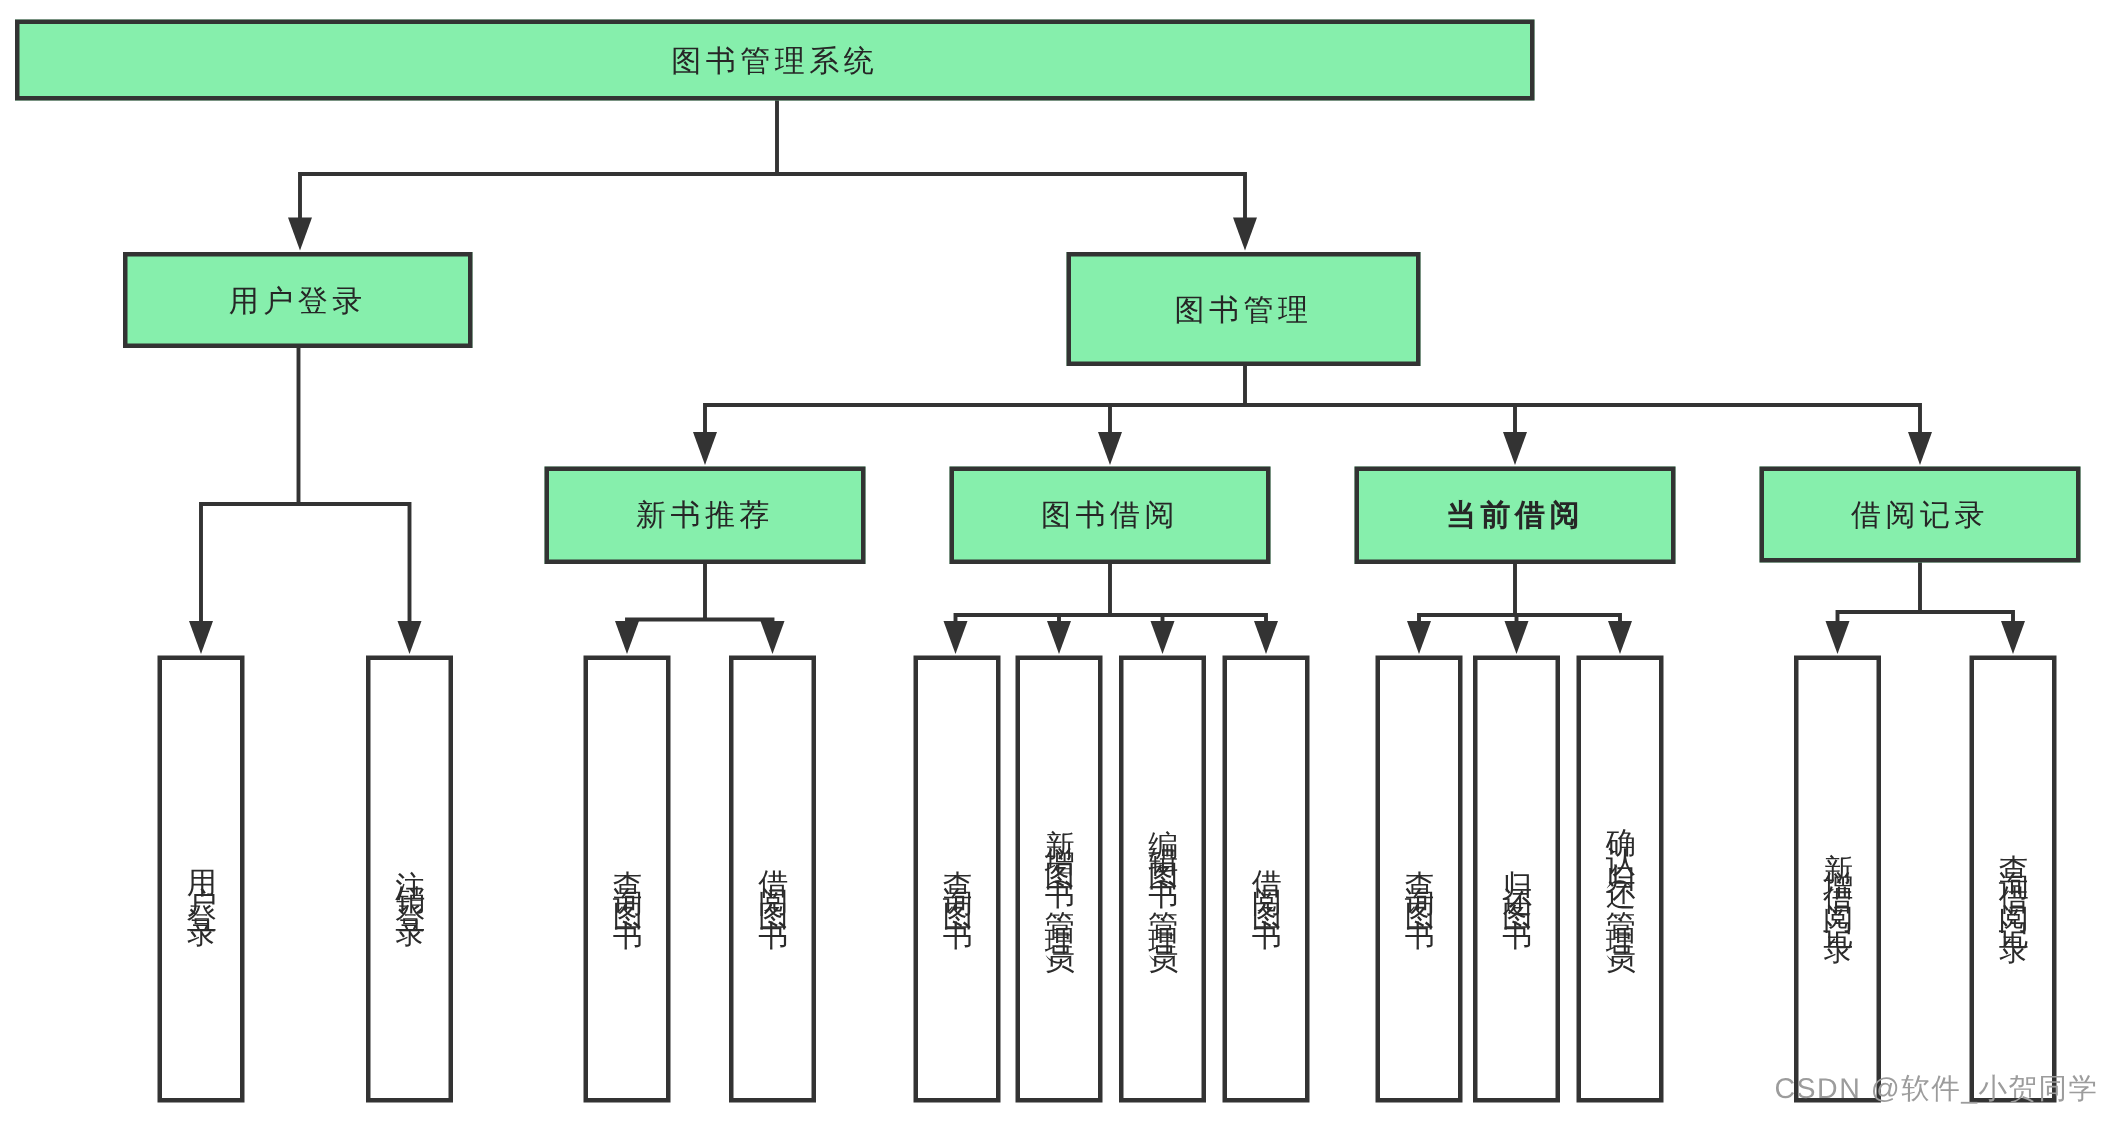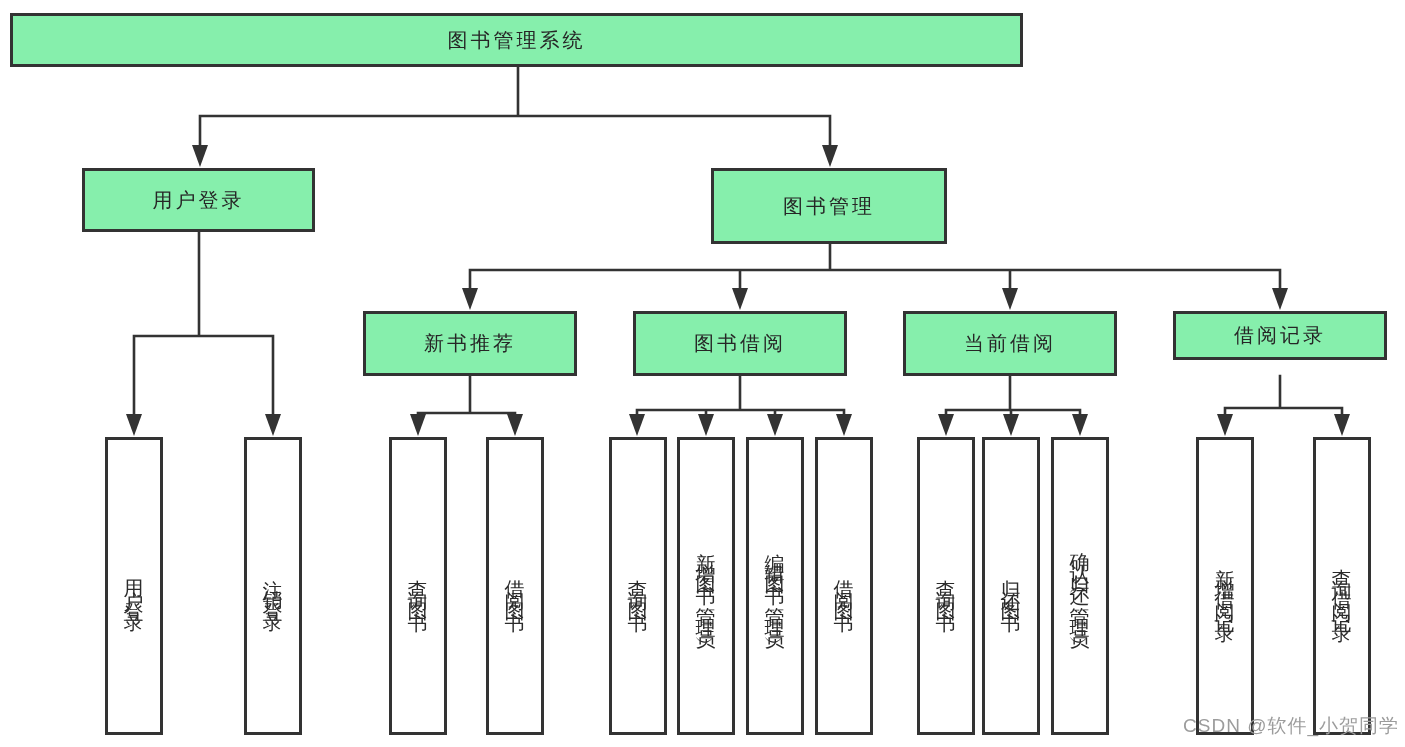--- a/index.html
+++ b/index.html
@@ -113,22 +113,22 @@
     </g>
   </svg>
 
   <div class="hbox" style="left:10px; top:13px; width:1013px; height:54px;">图书管理系统</div>
 
   <div class="hbox" style="left:82px; top:168px; width:233px; height:64px;">用户登录</div>
   <div class="hbox" style="left:711px; top:168px; width:236px; height:76px;">图书管理</div>
 
   <div class="hbox" style="left:363px; top:311px; width:214px; height:65px;">新书推荐</div>
   <div class="hbox" style="left:633px; top:311px; width:214px; height:65px;font-family:Liberation Mono, monospace;">图书借阅</div>
-  <div class="hbox" style="left:903px; top:311px; width:214px; height:65px;">当前借阅</div>
-  <div class="hbox" style="left:1173px; top:311px; width:214px; height:49px;">借阅记录</div>
+  <div class="hbox" style="left:903px; top:311px; width:214px; height:65px;font-weight:bold;">当前借阅</div>
+  <div class="hbox" style="left:1173px; top:311px; width:214px; height:64px;">借阅记录</div>
 
   <div class="vbox" style="left:105px;">
     <span class="vlabel">用户登录</span>
   </div>
   <div class="vbox" style="left:244px;">
     <span class="vlabel">注销登录</span>
   </div>
 
   <div class="vbox" style="left:389px;">
     <span class="vlabel">查询图书</span>

